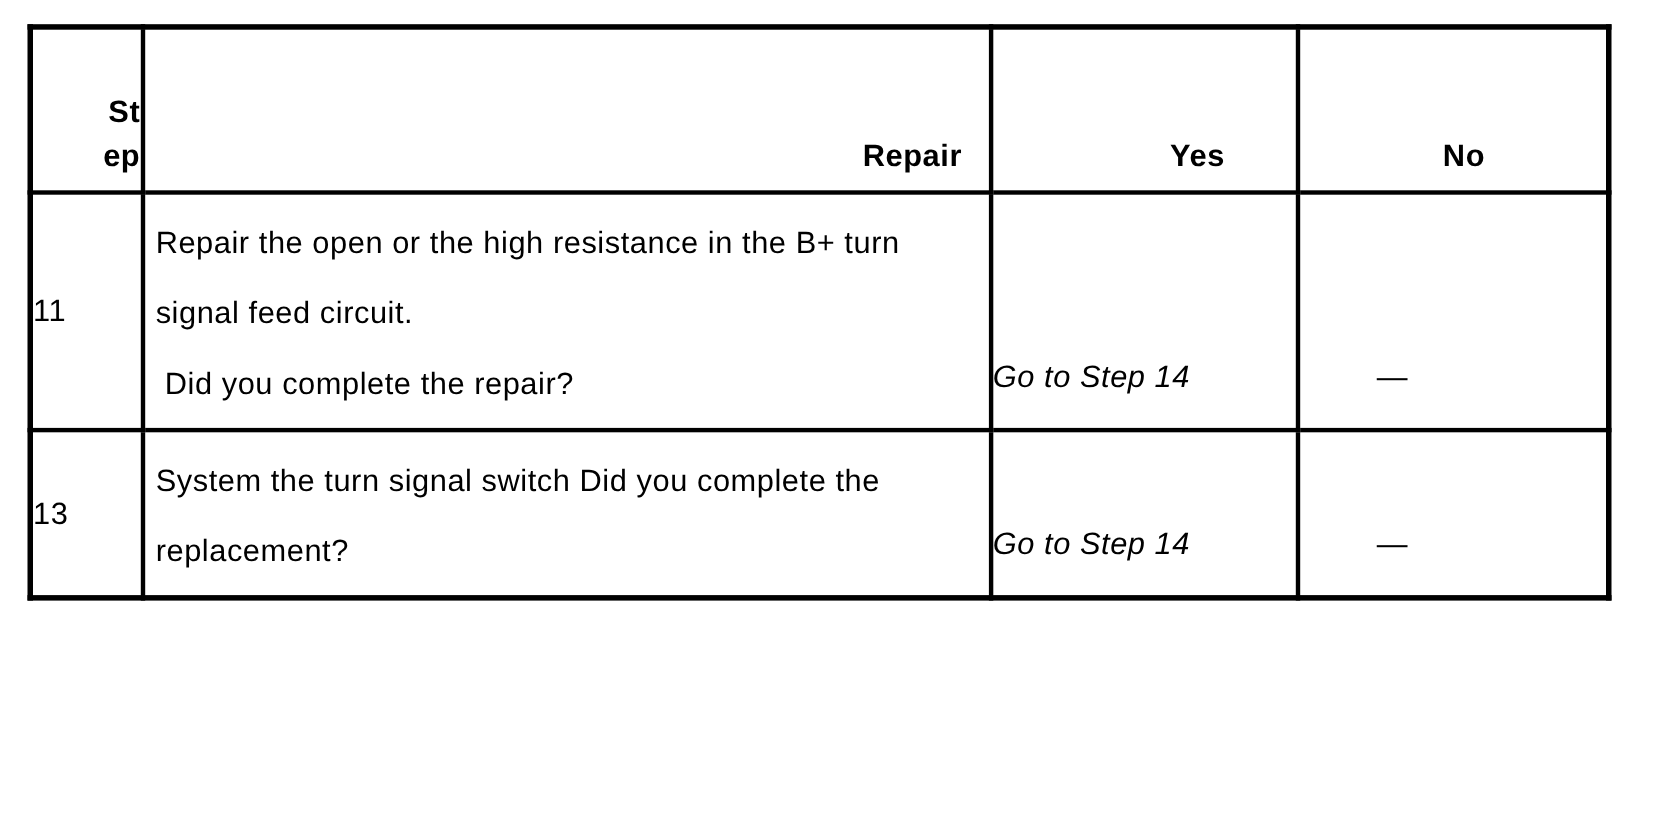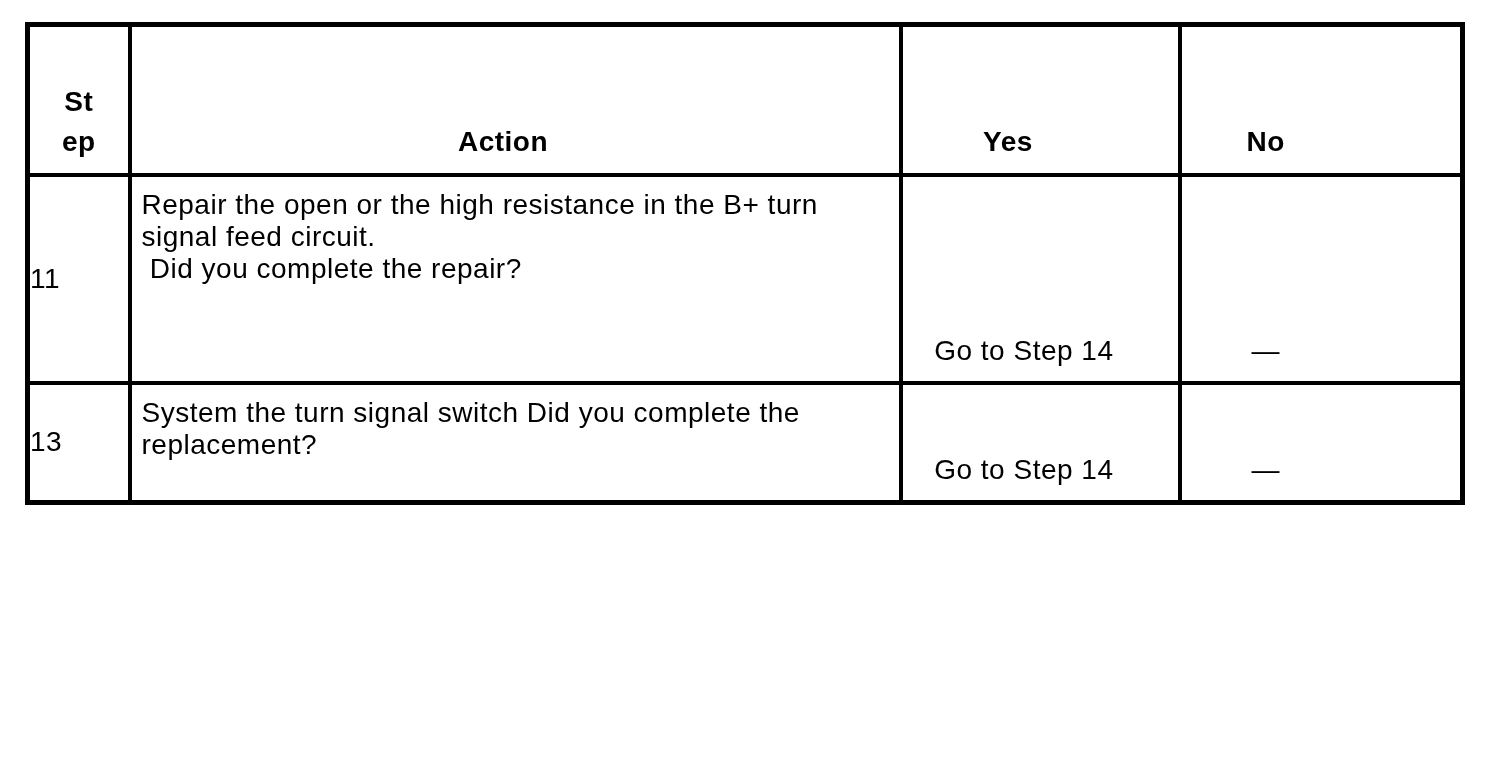--- a/index.html
+++ b/index.html
@@ -34,44 +34,45 @@
   th, td {
     border: 4px solid #000000;
     font-size: 28px;
     letter-spacing: 0.5px;
     overflow: hidden;
     padding: 0;
   }
   th {
     font-weight: bold;
     vertical-align: bottom;
-    text-align: center;
+    text-align: right;
     line-height: 40px;
     padding-bottom: 11px;
   }
   th.c-step   { white-space: pre-line; }
   th.c-action { padding-right: 24px; }
   th.c-yes    { padding-right: 64px; }
   th.c-no     { padding-right: 110px; }
 
-  td { line-height: 32px; }
+  td { line-height: 64px; }
   td.c-step {
     text-align: left;
     vertical-align: middle;
   }
   td.c-action {
     text-align: left;
     vertical-align: top;
     padding: 12px 17px 8px 10px;
     white-space: pre-wrap;
   }
   td.c-yes {
-    text-align: right;
+    text-align: left;
     vertical-align: bottom;
     padding: 0 64px 14px 0;
+    font-style: italic;
   }
   td.c-no {
     text-align: center;
     vertical-align: bottom;
     padding: 0 110px 14px 0;
   }
 </style>
 </head>
 <body>
 
@@ -79,21 +80,21 @@
   <colgroup>
     <col class="w-step">
     <col class="w-action">
     <col class="w-yes">
     <col class="w-no">
   </colgroup>
   <thead>
     <tr class="r-head">
       <th class="c-step">St
 ep</th>
-      <th class="c-action">Action</th>
+      <th class="c-action">Repair</th>
       <th class="c-yes">Yes</th>
       <th class="c-no">No</th>
     </tr>
   </thead>
   <tbody>
     <tr class="r-0">
       <td class="c-step">11</td>
       <td class="c-action">Repair the open or the high resistance in the B+ turn signal feed circuit.
  Did you complete the repair?</td>
       <td class="c-yes">Go to Step 14</td>

